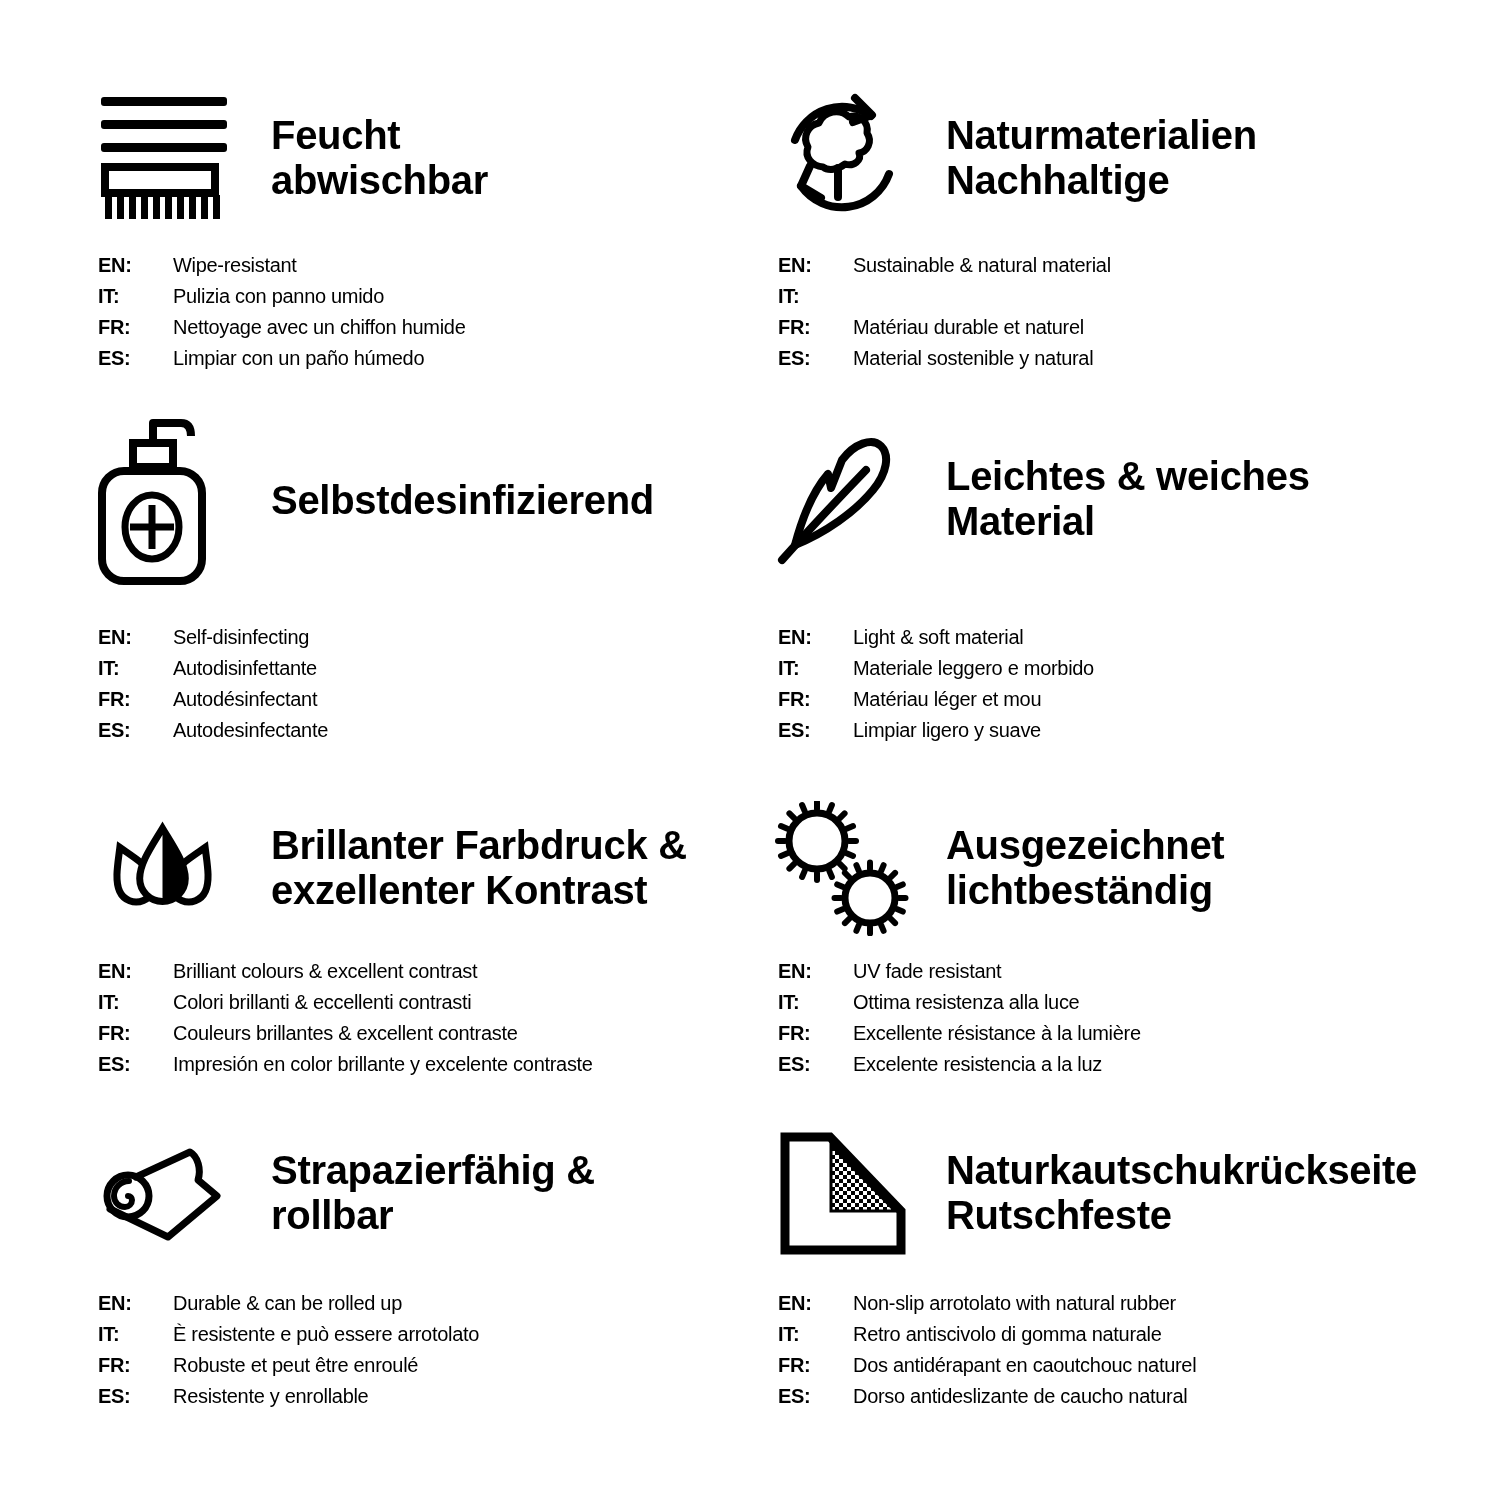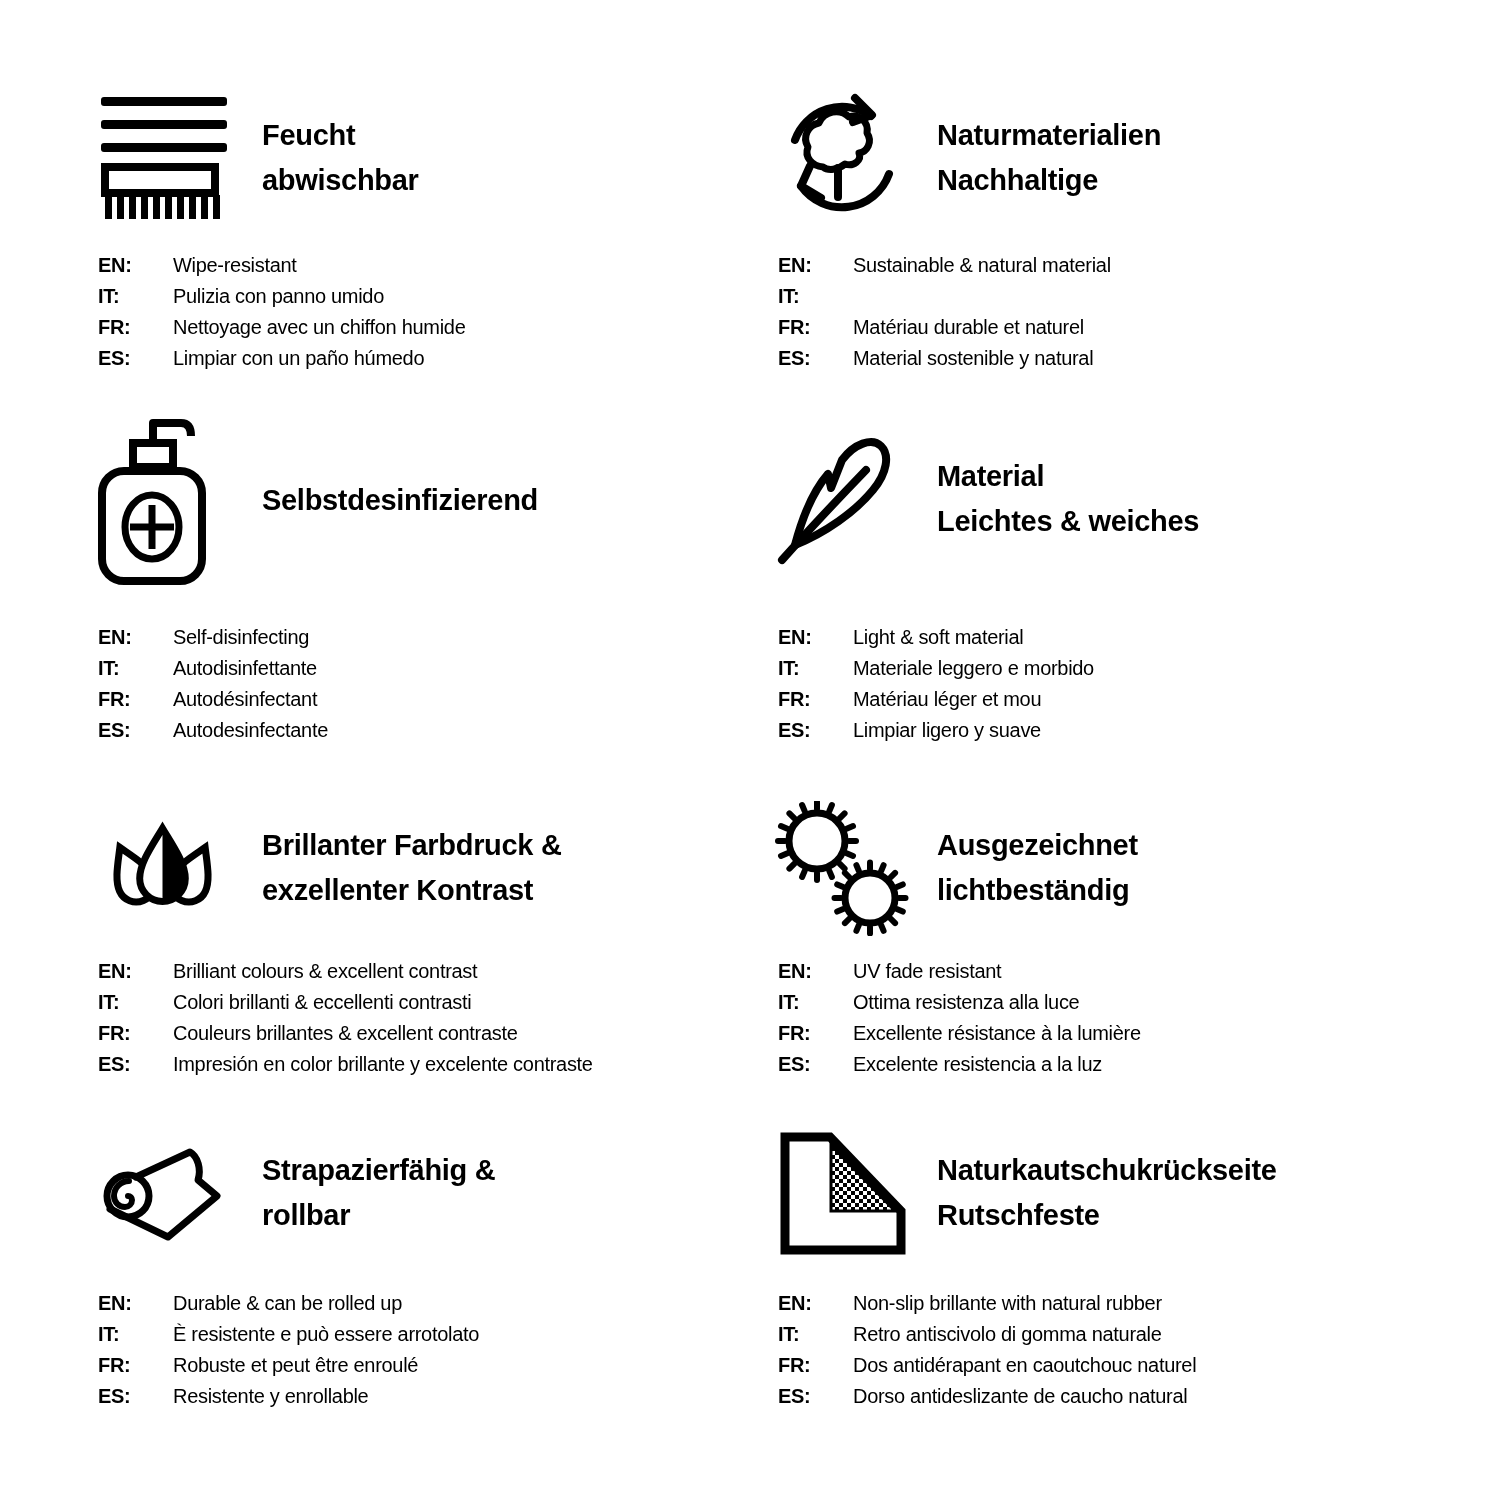--- a/index.html
+++ b/index.html
@@ -7,21 +7,21 @@
     width:1500px;height:1500px;position:relative;
     background:#ffffff;color:#000;
     font-family:"Liberation Sans",sans-serif;
     overflow:hidden;
   }
   .cell{position:absolute;width:700px}
   .head{display:flex;align-items:center}
   .icon-box{flex:none;width:160px;display:flex;align-items:center;justify-content:flex-start}
   .cell-r .icon-box{width:155px}
   .title{
-    margin:7px;font-size:29px;font-weight:700;line-height:45px;
+    margin:16px;font-size:40px;font-weight:700;line-height:45px;
     letter-spacing:-0.3px;color:#000;
   }
   .title span{display:block;white-space:nowrap}
   .trans{position:absolute;left:3px;right:0}
   .trow{display:flex;font-size:20px;line-height:31px;letter-spacing:-0.3px}
   .lang{font-weight:700;width:75px;flex:none}
   .val{font-weight:400;white-space:nowrap}
   svg{display:block}
 </style>
 </head>
@@ -152,22 +152,22 @@
   <div class="head" style="height:172px">
     <div class="icon-box">
       <svg width="135" height="135" viewBox="0 0 135 135">
         <g fill="none" stroke="#000" stroke-width="8" stroke-linecap="round" stroke-linejoin="round">
           <path d="M20,113 C28,83 39,58 53,42 L56,56 L67,28 C79,12 97,5 106,14 C115,23 112,41 98,58 C80,80 50,101 20,113 Z"></path>
           <path d="M7,128 C32,100 62,68 91,38"></path>
         </g>
       </svg>
     </div>
     <h2 class="title">
+      <span>Leichtes &amp; weiches</span>
       <span>Material</span>
-      <span>Leichtes &amp; weiches</span>
     </h2>
   </div>
   <div class="trans" style="top:209px">
     <div class="trow">
       <span class="lang">EN:</span>
       <span class="val">Light &amp; soft material</span>
     </div>
     <div class="trow">
       <span class="lang">IT:</span>
       <span class="val">Materiale leggero e morbido</span>
@@ -348,21 +348,21 @@
       </svg>
     </div>
     <h2 class="title">
       <span>Naturkautschukrückseite</span>
       <span>Rutschfeste</span>
     </h2>
   </div>
   <div class="trans" style="top:158px">
     <div class="trow">
       <span class="lang">EN:</span>
-      <span class="val">Non-slip brillante with natural rubber</span>
+      <span class="val">Non-slip arrotolato with natural rubber</span>
     </div>
     <div class="trow">
       <span class="lang">IT:</span>
       <span class="val">Retro antiscivolo di gomma naturale</span>
     </div>
     <div class="trow">
       <span class="lang">FR:</span>
       <span class="val">Dos antidérapant en caoutchouc naturel</span>
     </div>
     <div class="trow">

